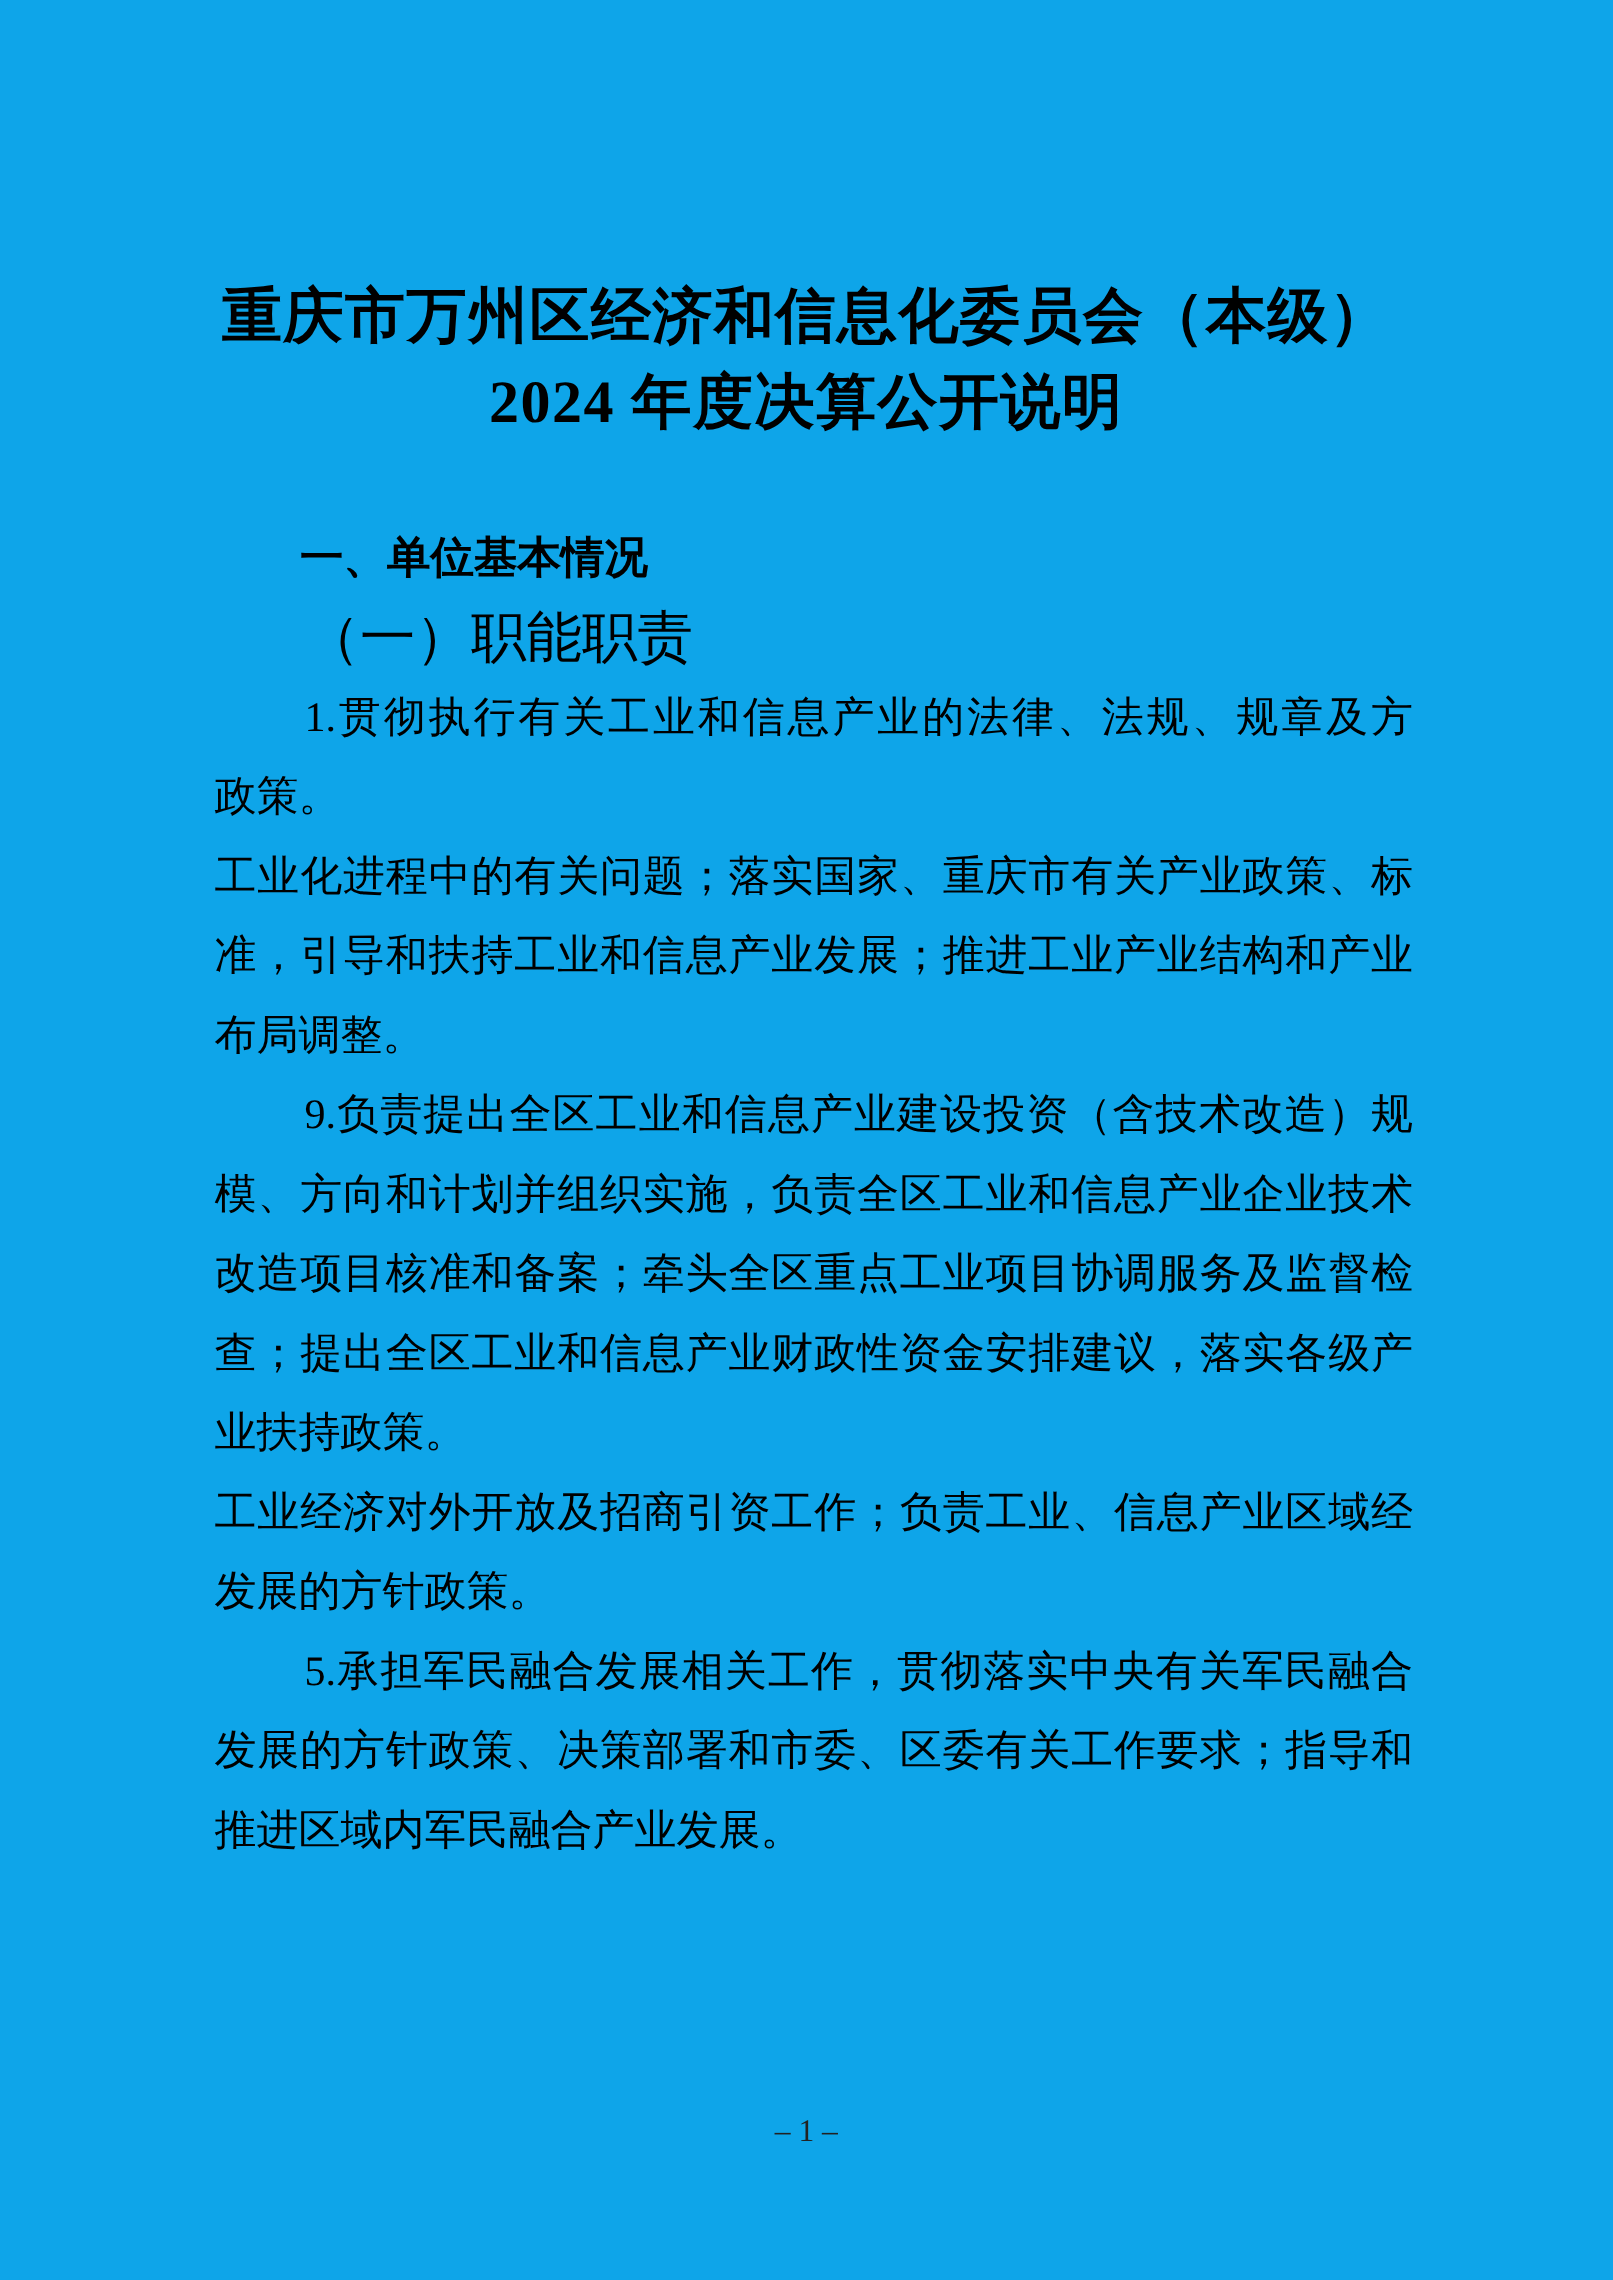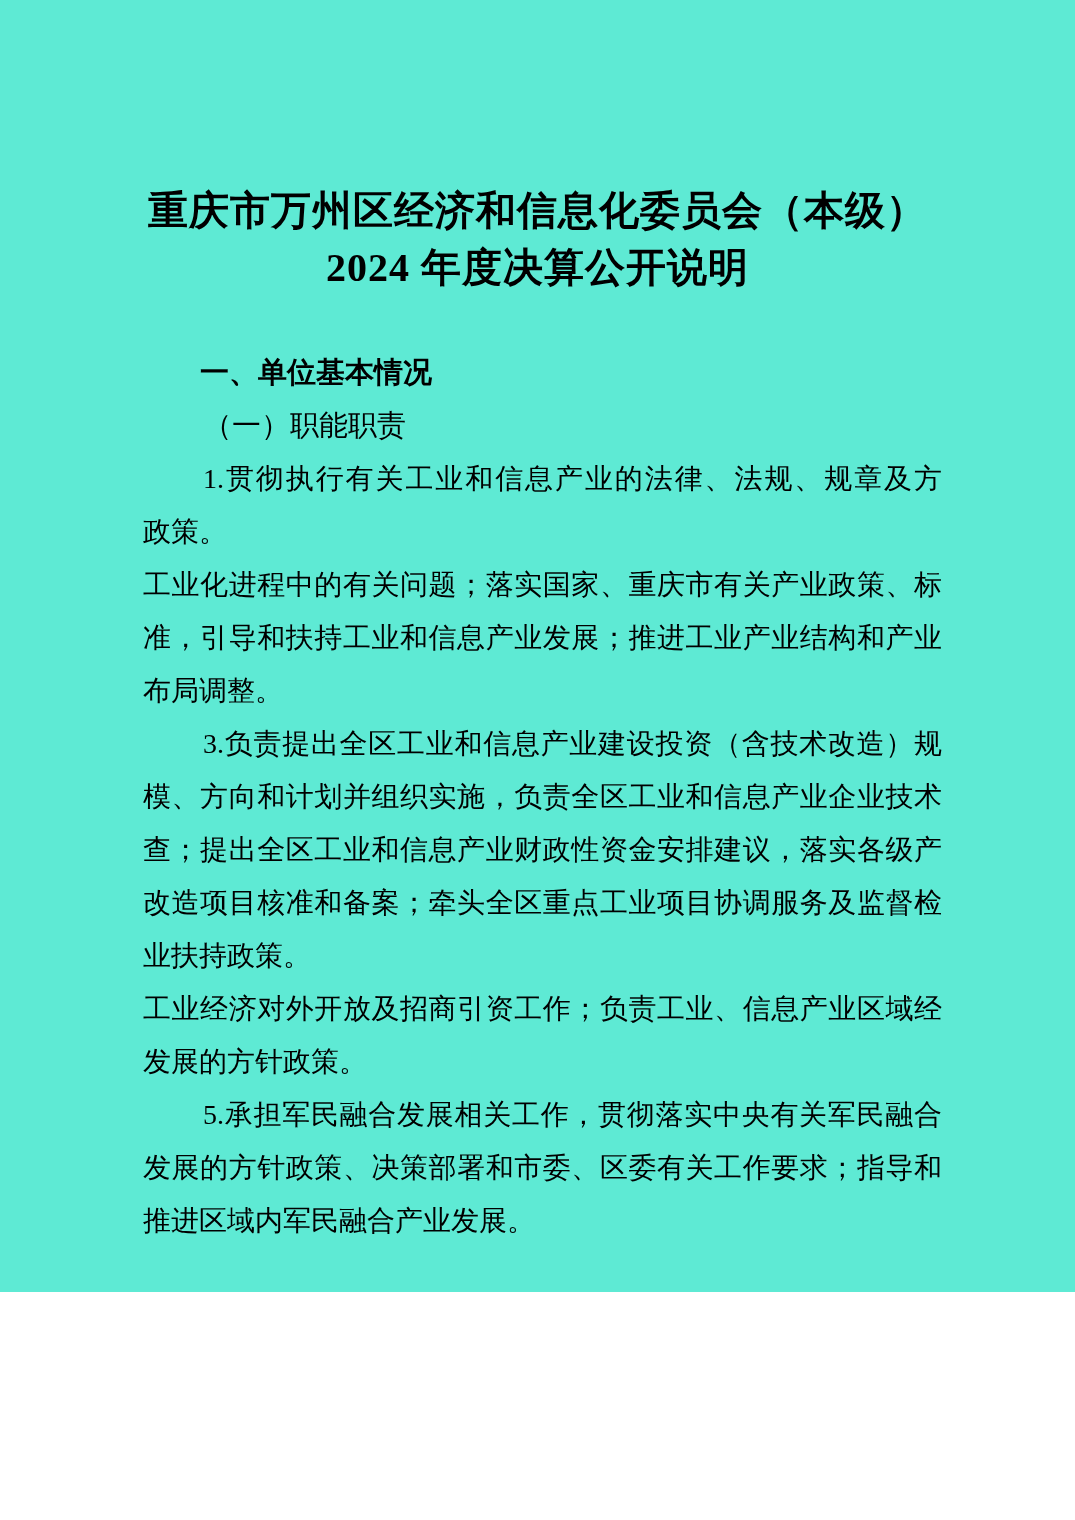--- a/index.html
+++ b/index.html
@@ -3,22 +3,22 @@
 <meta charset="utf-8">
 <style>
   html, body {
     margin: 0;
     padding: 0;
     background: #ffffff;
   }
   .page {
     position: relative;
     width: 1075px;
-    height: 1292px;
-    background: #5eead4;
+    height: 1520px;
+    background: #0ea5e9;
     overflow: hidden;
     color: #000000;
   }
   
   .doc-title {
     position: absolute;
     top: 182px;
     left: 0;
     width: 1075px;
     text-align: center;
@@ -45,21 +45,21 @@
     overflow: hidden;
   }
   .heading {
     padding-left: 57px;
     font-family: "Liberation Sans", "DejaVu Sans", sans-serif;
     font-weight: 700;
     font-size: 29px;
   }
   .subheading {
     padding-left: 60px;
-    font-size: 29px;
+    font-size: 37px;
   }
   .para .line {
     text-align: justify;
     text-align-last: justify;
   }
   .para .line.first {
     text-indent: 60px;
   }
   .para .line.last {
     text-align: right;
@@ -95,24 +95,24 @@
         <div class="para">
           <div class="line first">1.贯彻执行有关工业和信息产业的法律、法规、规章及方针、</div>
           <div class="line last">政策。</div>
         </div>
         <div class="para">
           <div class="line">工业化进程中的有关问题；落实国家、重庆市有关产业政策、标</div>
           <div class="line">准，引导和扶持工业和信息产业发展；推进工业产业结构和产业</div>
           <div class="line last">布局调整。</div>
         </div>
         <div class="para">
-          <div class="line first">3.负责提出全区工业和信息产业建设投资（含技术改造）规</div>
+          <div class="line first">9.负责提出全区工业和信息产业建设投资（含技术改造）规</div>
           <div class="line">模、方向和计划并组织实施，负责全区工业和信息产业企业技术</div>
+          <div class="line">改造项目核准和备案；牵头全区重点工业项目协调服务及监督检</div>
           <div class="line">查；提出全区工业和信息产业财政性资金安排建议，落实各级产</div>
-          <div class="line">改造项目核准和备案；牵头全区重点工业项目协调服务及监督检</div>
           <div class="line last">业扶持政策。</div>
         </div>
         <div class="para">
           <div class="line">工业经济对外开放及招商引资工作；负责工业、信息产业区域经</div>
           <div class="line last">发展的方针政策。</div>
         </div>
         <div class="para">
           <div class="line first">5.承担军民融合发展相关工作，贯彻落实中央有关军民融合</div>
           <div class="line">发展的方针政策、决策部署和市委、区委有关工作要求；指导和</div>
           <div class="line last">推进区域内军民融合产业发展。</div>

